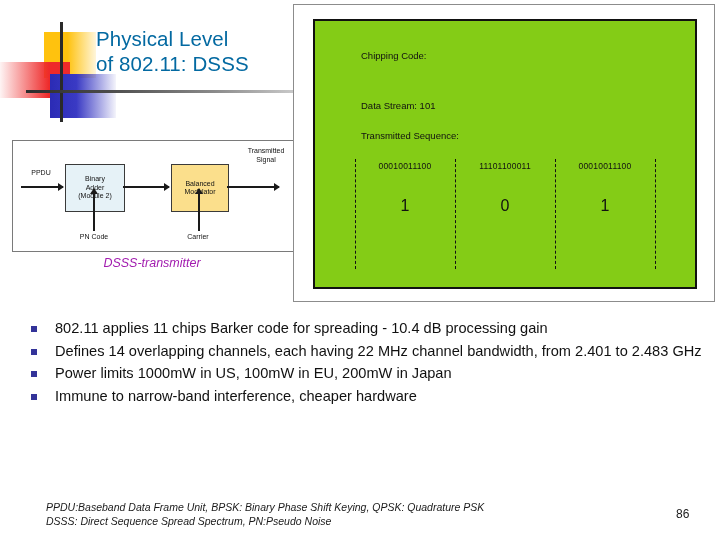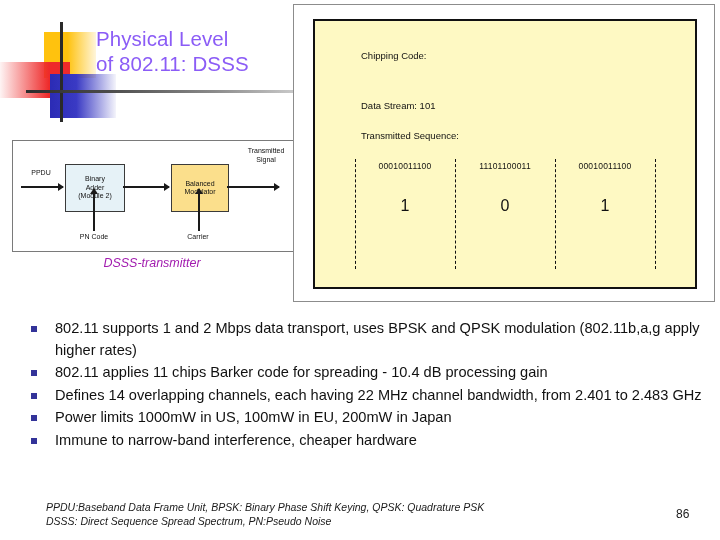--- a/index.html
+++ b/index.html
@@ -55,21 +55,21 @@
     width: 84px; height: 3px;
     background: #2a2a2a;
   }
 
   #page-title {
     position: absolute;
     left: 96px; top: 26px;
     width: 200px;
     font-size: 20.5px;
     line-height: 25px;
-    color: #8b5cf6;
+    color: #0369a1;
     letter-spacing: 0.1px;
     white-space: pre-line;
   }
   #title-rule {
     position: absolute;
     left: 26px; top: 90px;
     width: 268px; height: 3px;
     background: linear-gradient(to right, #2d2d2d 0%, #4a4a4a 30%, #8a8a8a 70%, #c9c9c9 100%);
   }
 
@@ -165,21 +165,21 @@
     left: 293px; top: 4px;
     width: 420px; height: 296px;
     border: 1px solid #8c8c8c;
     background: #ffffff;
   }
   #chipping-inner {
     position: absolute;
     left: 19px; top: 14px;
     width: 380px; height: 266px;
     border: 2px solid #111111;
-    background: #fef9c3;
+    background: #84cc16;
   }
   .cc-row {
     position: absolute;
     font-size: 9.5px;
     line-height: 14px;
     color: #111;
     white-space: pre;
   }
   #cc-label        { left: 46px; top: 28px; }
   #cc-values       { left: 137px; top: 28px; white-space: pre-line; }
@@ -323,24 +323,20 @@
         <div class="seq-bits">00010011100</div>
         <div class="seq-bit">1</div>
       </div>
     </div>
   </div>
 </div>
 
 <div id="bullet-list">
   <div class="bullet-item">
     <span class="bullet-marker"></span>
-    <span>802.11 supports 1 and 2 Mbps data transport, uses BPSK and QPSK modulation (802.11b,a,g apply higher rates)</span>
-  </div>
-  <div class="bullet-item">
-    <span class="bullet-marker"></span>
     <span>802.11 applies 11 chips Barker code for spreading - 10.4 dB processing gain</span>
   </div>
   <div class="bullet-item">
     <span class="bullet-marker"></span>
     <span>Defines 14 overlapping channels, each having 22 MHz channel bandwidth, from 2.401 to 2.483 GHz</span>
   </div>
   <div class="bullet-item">
     <span class="bullet-marker"></span>
     <span>Power limits 1000mW in US, 100mW in EU, 200mW in Japan</span>
   </div>

